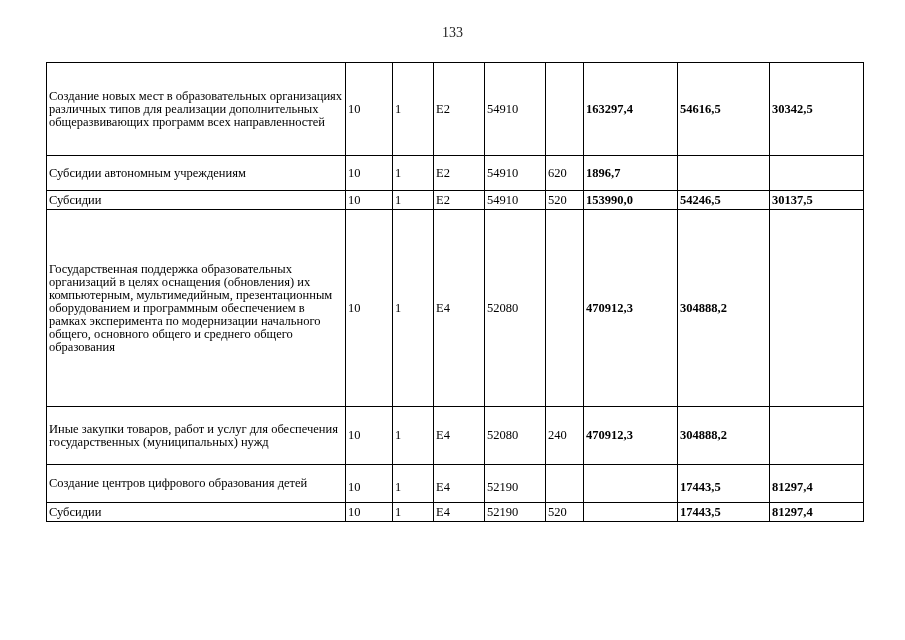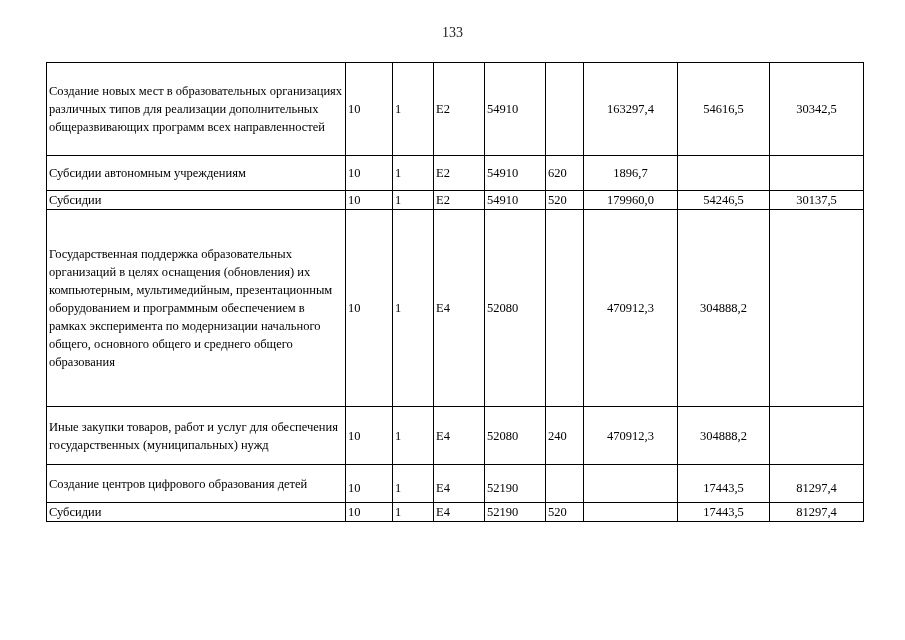--- a/index.html
+++ b/index.html
@@ -1,25 +1,25 @@
 <!DOCTYPE html>
 <html><head>
 <meta charset="utf-8">
 <style>
   html, body { margin: 0; padding: 0; background: #ffffff; }
   body { width: 905px; height: 640px; position: relative; overflow: hidden;
          font-family: "Liberation Serif", "DejaVu Serif", serif; color: #000; }
   .page-number { position: absolute; top: 25px; left: 0; width: 905px; text-align: center;
                  font-size: 14px; color: #222; }
   table.budget { position: absolute; left: 46px; top: 62px; border-collapse: collapse;
-                 table-layout: fixed; font-size: 12.5px; line-height: 18px; }
+                 table-layout: fixed; font-size: 12.5px; line-height: 13px; }
   table.budget td { border: 1px solid #000; padding: 0 2px; vertical-align: middle; overflow: hidden; }
   td.name { text-align: left; vertical-align: top; padding-left: 2px; }
   td.c { }
-  td.r { text-align: center; padding-right: 1px; }
+  td.r { text-align: left; padding-right: 1px; font-weight: bold; }
 </style>
 </head>
 <body>
 
 <div class="page-number">133</div>
 
 <table class="budget">
   <colgroup>
     <col style="width:299px">
       <col style="width:47px">
@@ -54,21 +54,21 @@
       <td class="r"></td>
       <td class="r"></td>
     </tr>
     <tr style="height:19px">
       <td class="name">Субсидии</td>
       <td class="c">10</td>
       <td class="c">1</td>
       <td class="c">E2</td>
       <td class="c">54910</td>
       <td class="c">520</td>
-      <td class="r">179960,0</td>
+      <td class="r">153990,0</td>
       <td class="r">54246,5</td>
       <td class="r">30137,5</td>
     </tr>
     <tr style="height:197px">
       <td class="name">Государственная поддержка образовательных организаций в целях оснащения (обновления) их компьютерным, мультимедийным, презентационным оборудованием и программным обеспечением в рамках эксперимента по модернизации начального общего, основного общего и среднего общего образования</td>
       <td class="c">10</td>
       <td class="c">1</td>
       <td class="c">E4</td>
       <td class="c">52080</td>
       <td class="c"></td>

